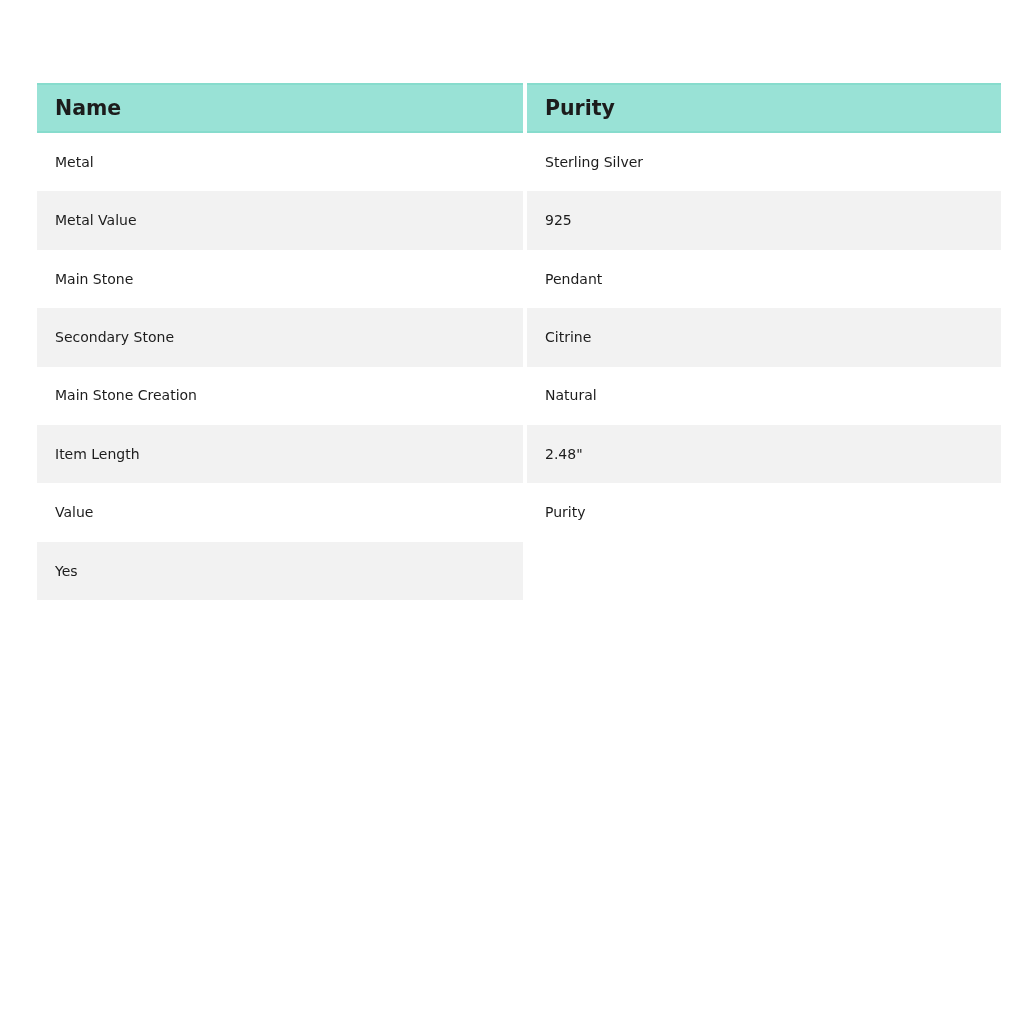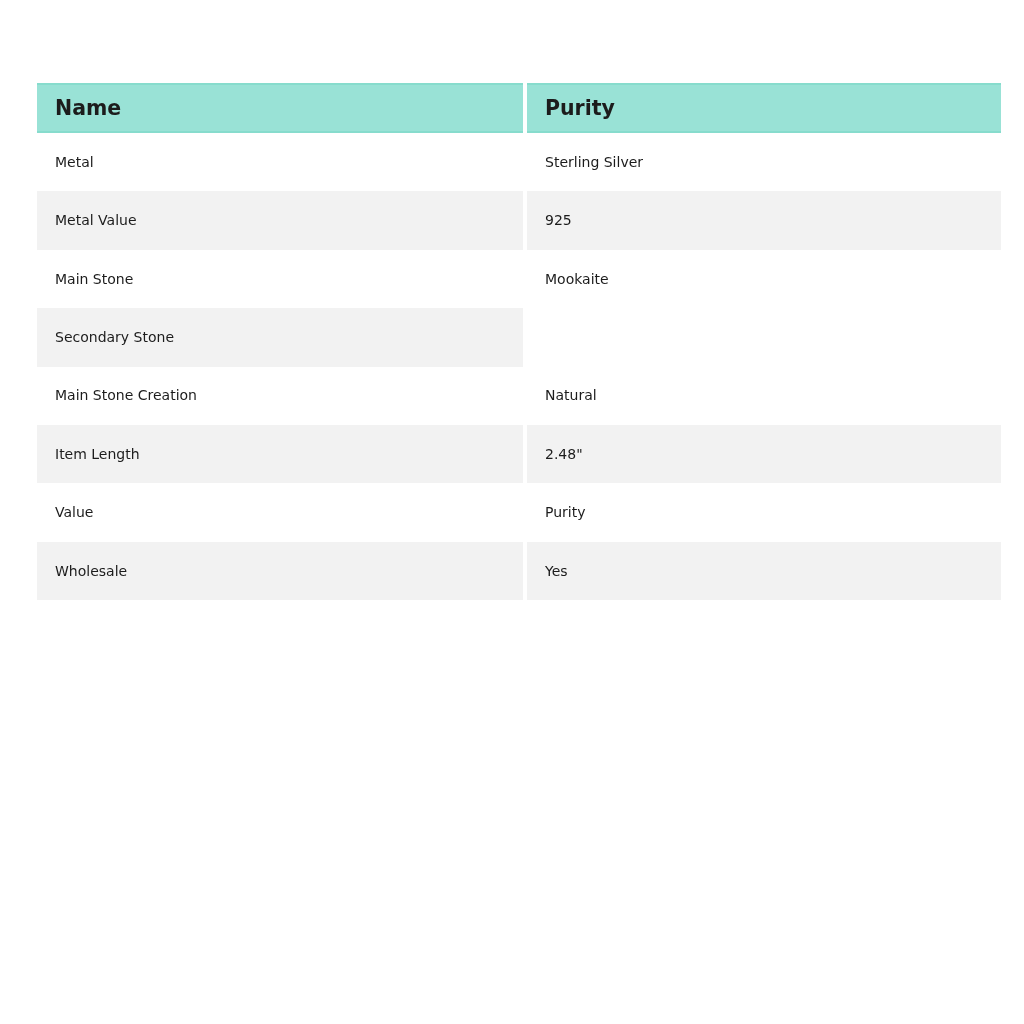--- a/index.html
+++ b/index.html
@@ -67,40 +67,40 @@
     <div class="cell value">Sterling Silver</div>
   </div>
 
   <div class="row">
     <div class="cell name">Metal Value</div>
     <div class="cell value">925</div>
   </div>
 
   <div class="row">
     <div class="cell name">Main Stone</div>
-    <div class="cell value">Mookaite</div>
+    <div class="cell value">Pendant</div>
   </div>
 
   <div class="row">
     <div class="cell name">Secondary Stone</div>
+    <div class="cell value">Citrine</div>
   </div>
 
   <div class="row">
     <div class="cell name">Main Stone Creation</div>
     <div class="cell value">Natural</div>
   </div>
 
   <div class="row">
     <div class="cell name">Item Length</div>
     <div class="cell value">2.48"</div>
   </div>
 
   <div class="row">
     <div class="cell name">Value</div>
     <div class="cell value">Purity</div>
   </div>
 
   <div class="row">
-    <div class="cell name">Wholesale</div>
     <div class="cell value">Yes</div>
   </div>
 
 </div>
 
 </body></html>

